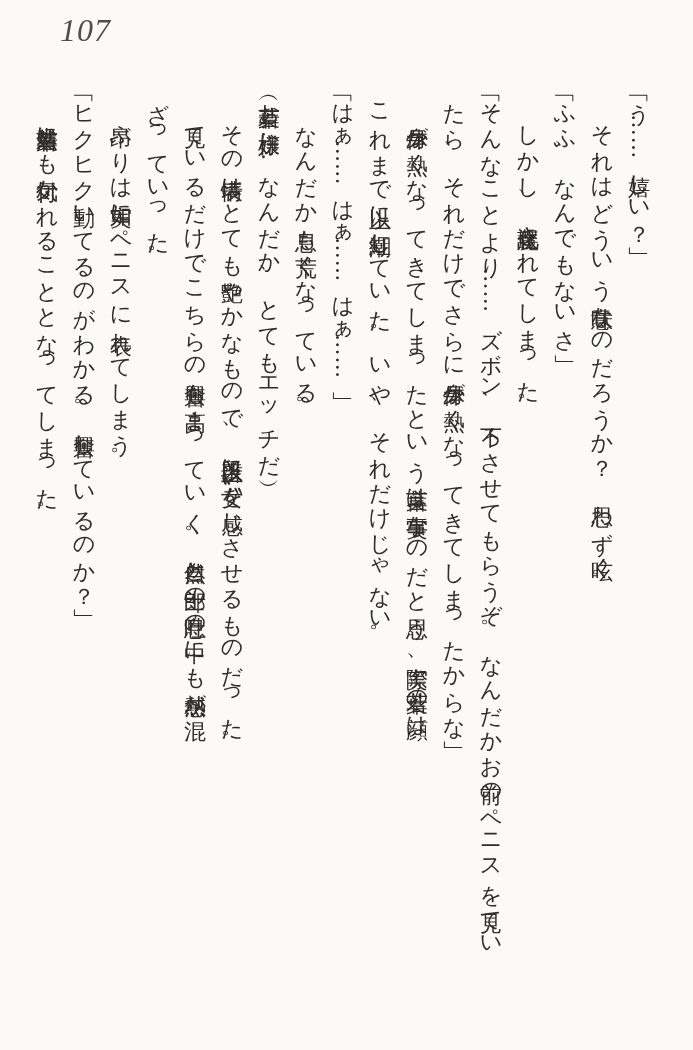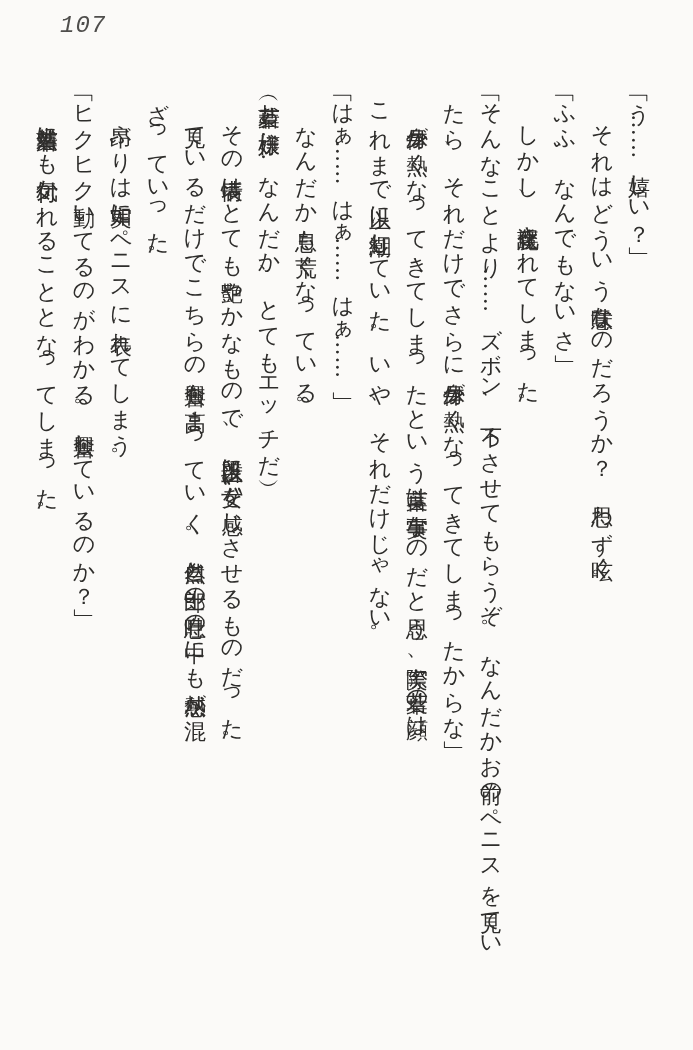--- a/index.html
+++ b/index.html
@@ -11,23 +11,23 @@
     position: relative;
     width: 693px;
     height: 1050px;
     background: #fbfaf8;
     overflow: hidden;
   }
   .page-number {
     position: absolute;
     left: 60px;
     top: 12px;
-    font-family: Liberation Mono, monospace;
+    font-family: Liberation Serif, serif;
     font-style: italic;
-    font-size: 24px;
+    font-size: 32px;
     color: #4f4e4c;
     letter-spacing: 1px;
   }
   .text-block {
     position: absolute;
     top: 88px;
     right: 35px;
     height: 952px;
     writing-mode: vertical-rl;
     text-orientation: mixed;

